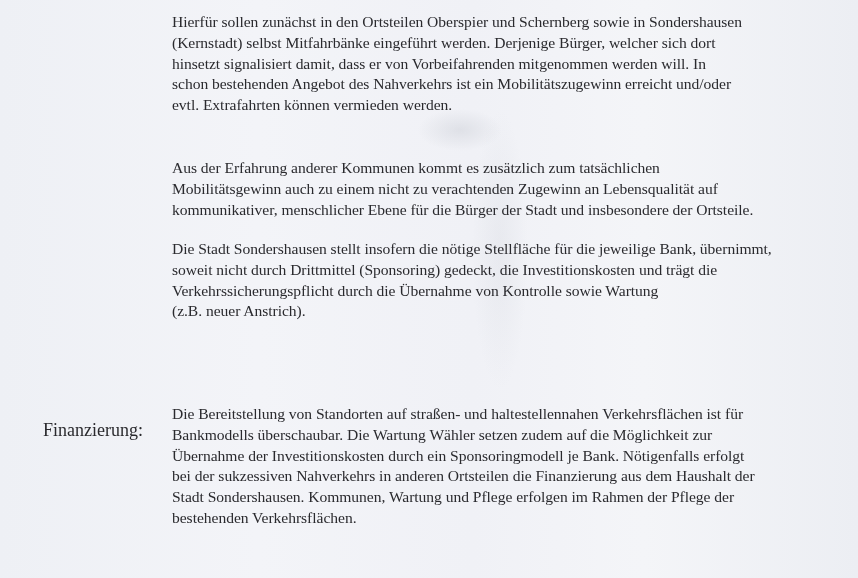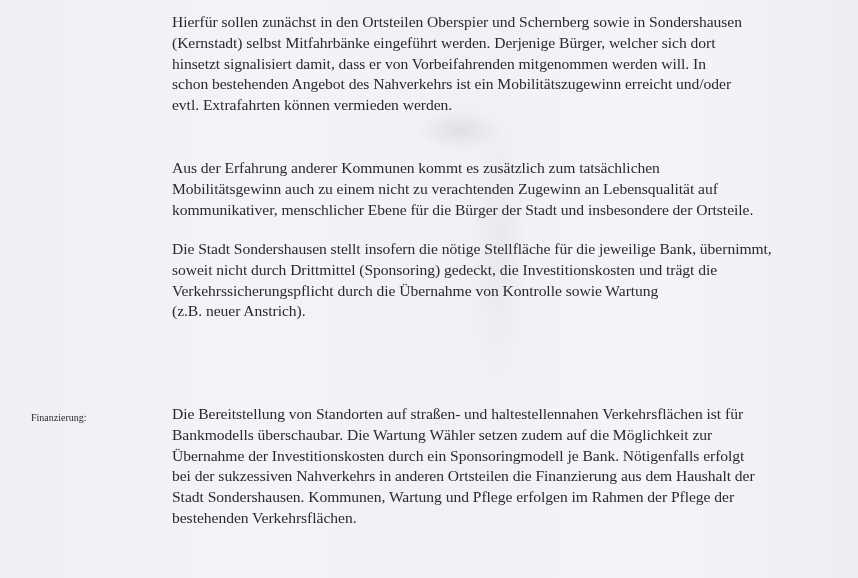--- a/index.html
+++ b/index.html
@@ -36,23 +36,23 @@
     }
     .line { display: block; }
     #p1 { top: 12px; }
     #p2 { top: 158px; }
     #p3 { top: 239px; }
     #p4 { top: 404px; }
     .label {
       position: absolute;
       left: 27px;
       top: 404px;
-      font-size: 10px;
+      font-size: 18px;
       line-height: 20.8px;
-      margin: 4px;
+      margin: 16px;
     }
   </style>
 </head>
 <body>
 
 <div class="page">
 
   <p class="para" id="p1">
     <span class="line">Hierfür sollen zunächst in den Ortsteilen Oberspier und Schernberg sowie in Sondershausen</span>
     <span class="line">(Kernstadt) selbst Mitfahrbänke eingeführt werden. Derjenige Bürger, welcher sich dort</span>

